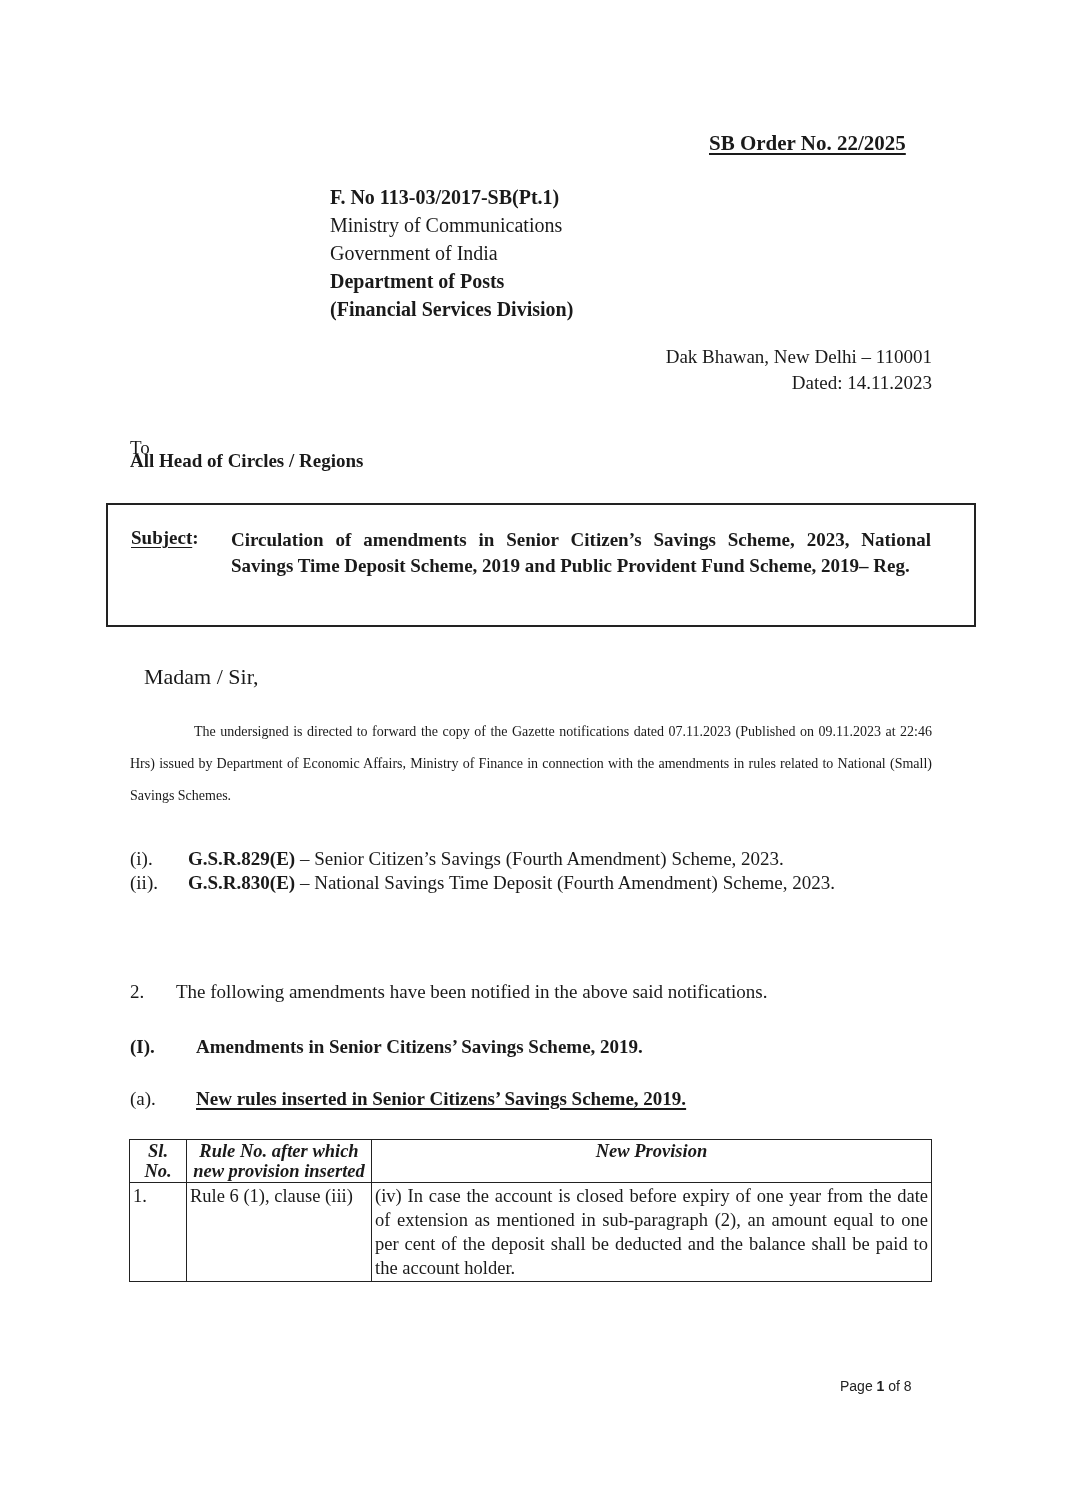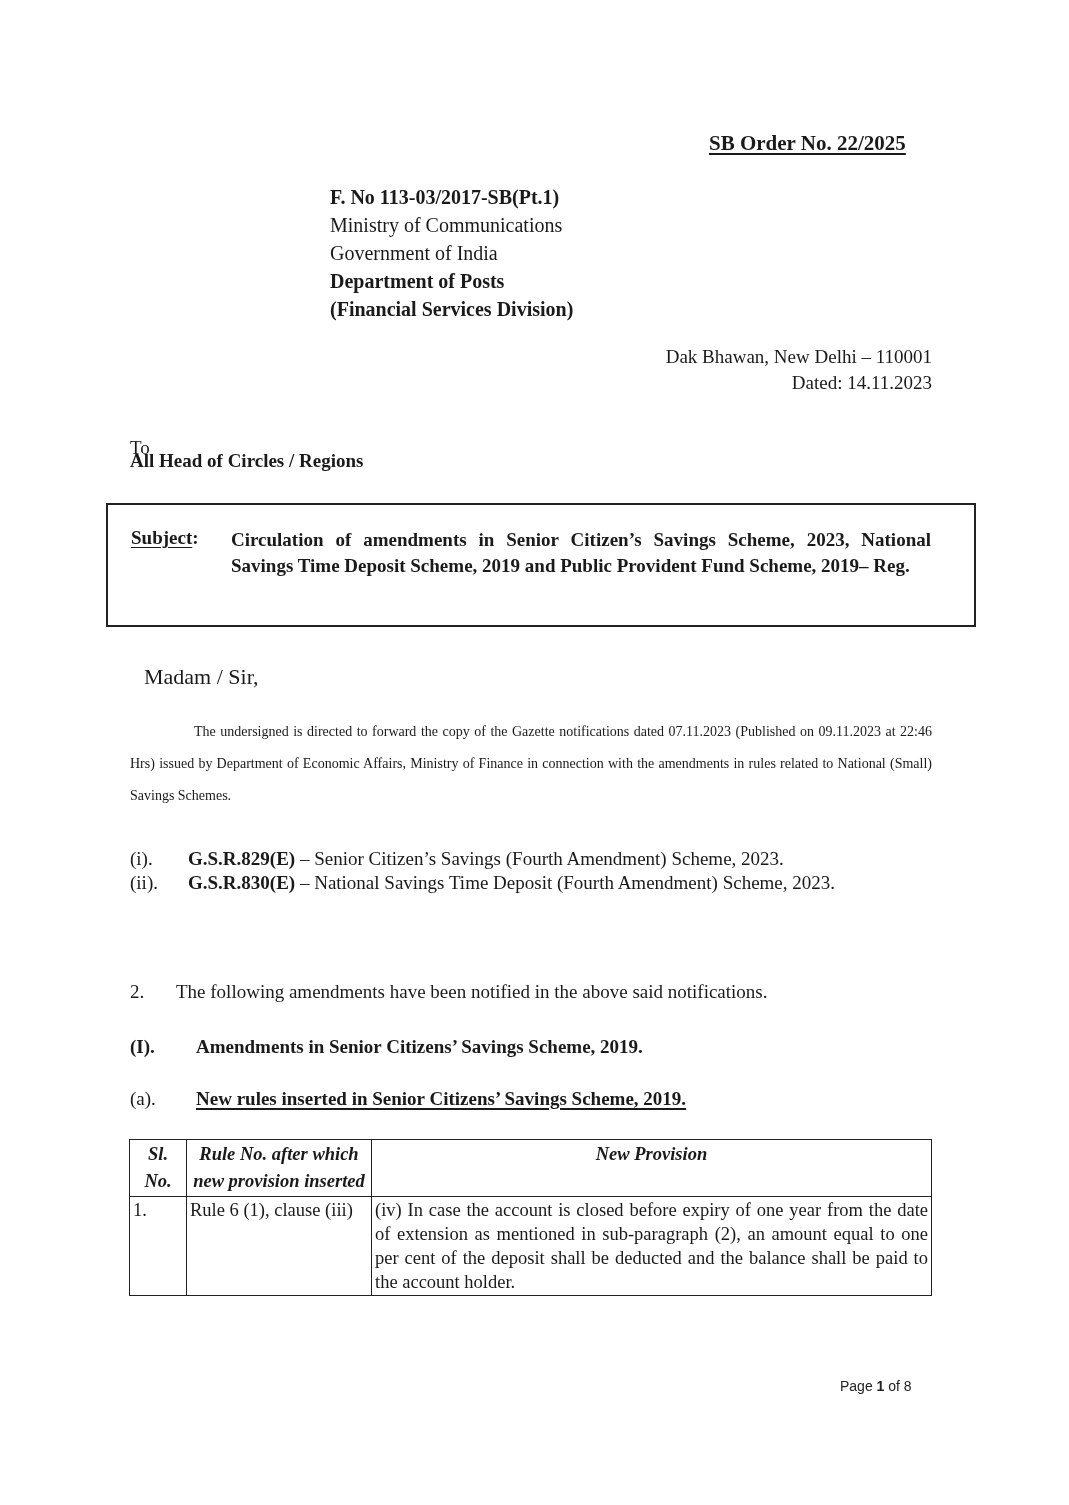--- a/index.html
+++ b/index.html
@@ -52,21 +52,21 @@
   .sec-a .n { display: inline-block; width: 66px; }
   .sec-a .t { font-weight: bold; text-decoration: underline; text-underline-offset: 3px; text-decoration-thickness: 2px; }
   table.rules {
     left: 129px; top: 1139px; width: 803px; border-collapse: collapse;
     font-size: 18.5px;
   }
   table.rules th, table.rules td {
     border: 1.5px solid #222; vertical-align: top; padding: 1px 3px;
   }
   table.rules th {
-    font-style: italic; font-weight: bold; text-align: center; line-height: 27px;
+    font-style: italic; font-weight: bold; text-align: center; line-height: 20px;
   }
   table.rules td { line-height: 24px; }
   table.rules td.prov { text-align: justify; }
   .page-footer {
     left: 840px; top: 1378px; font-family: Liberation Sans, sans-serif;
     font-size: 14px; color: #222;
   }
   .page-footer b { font-weight: bold; }
 </style>
 </head>

